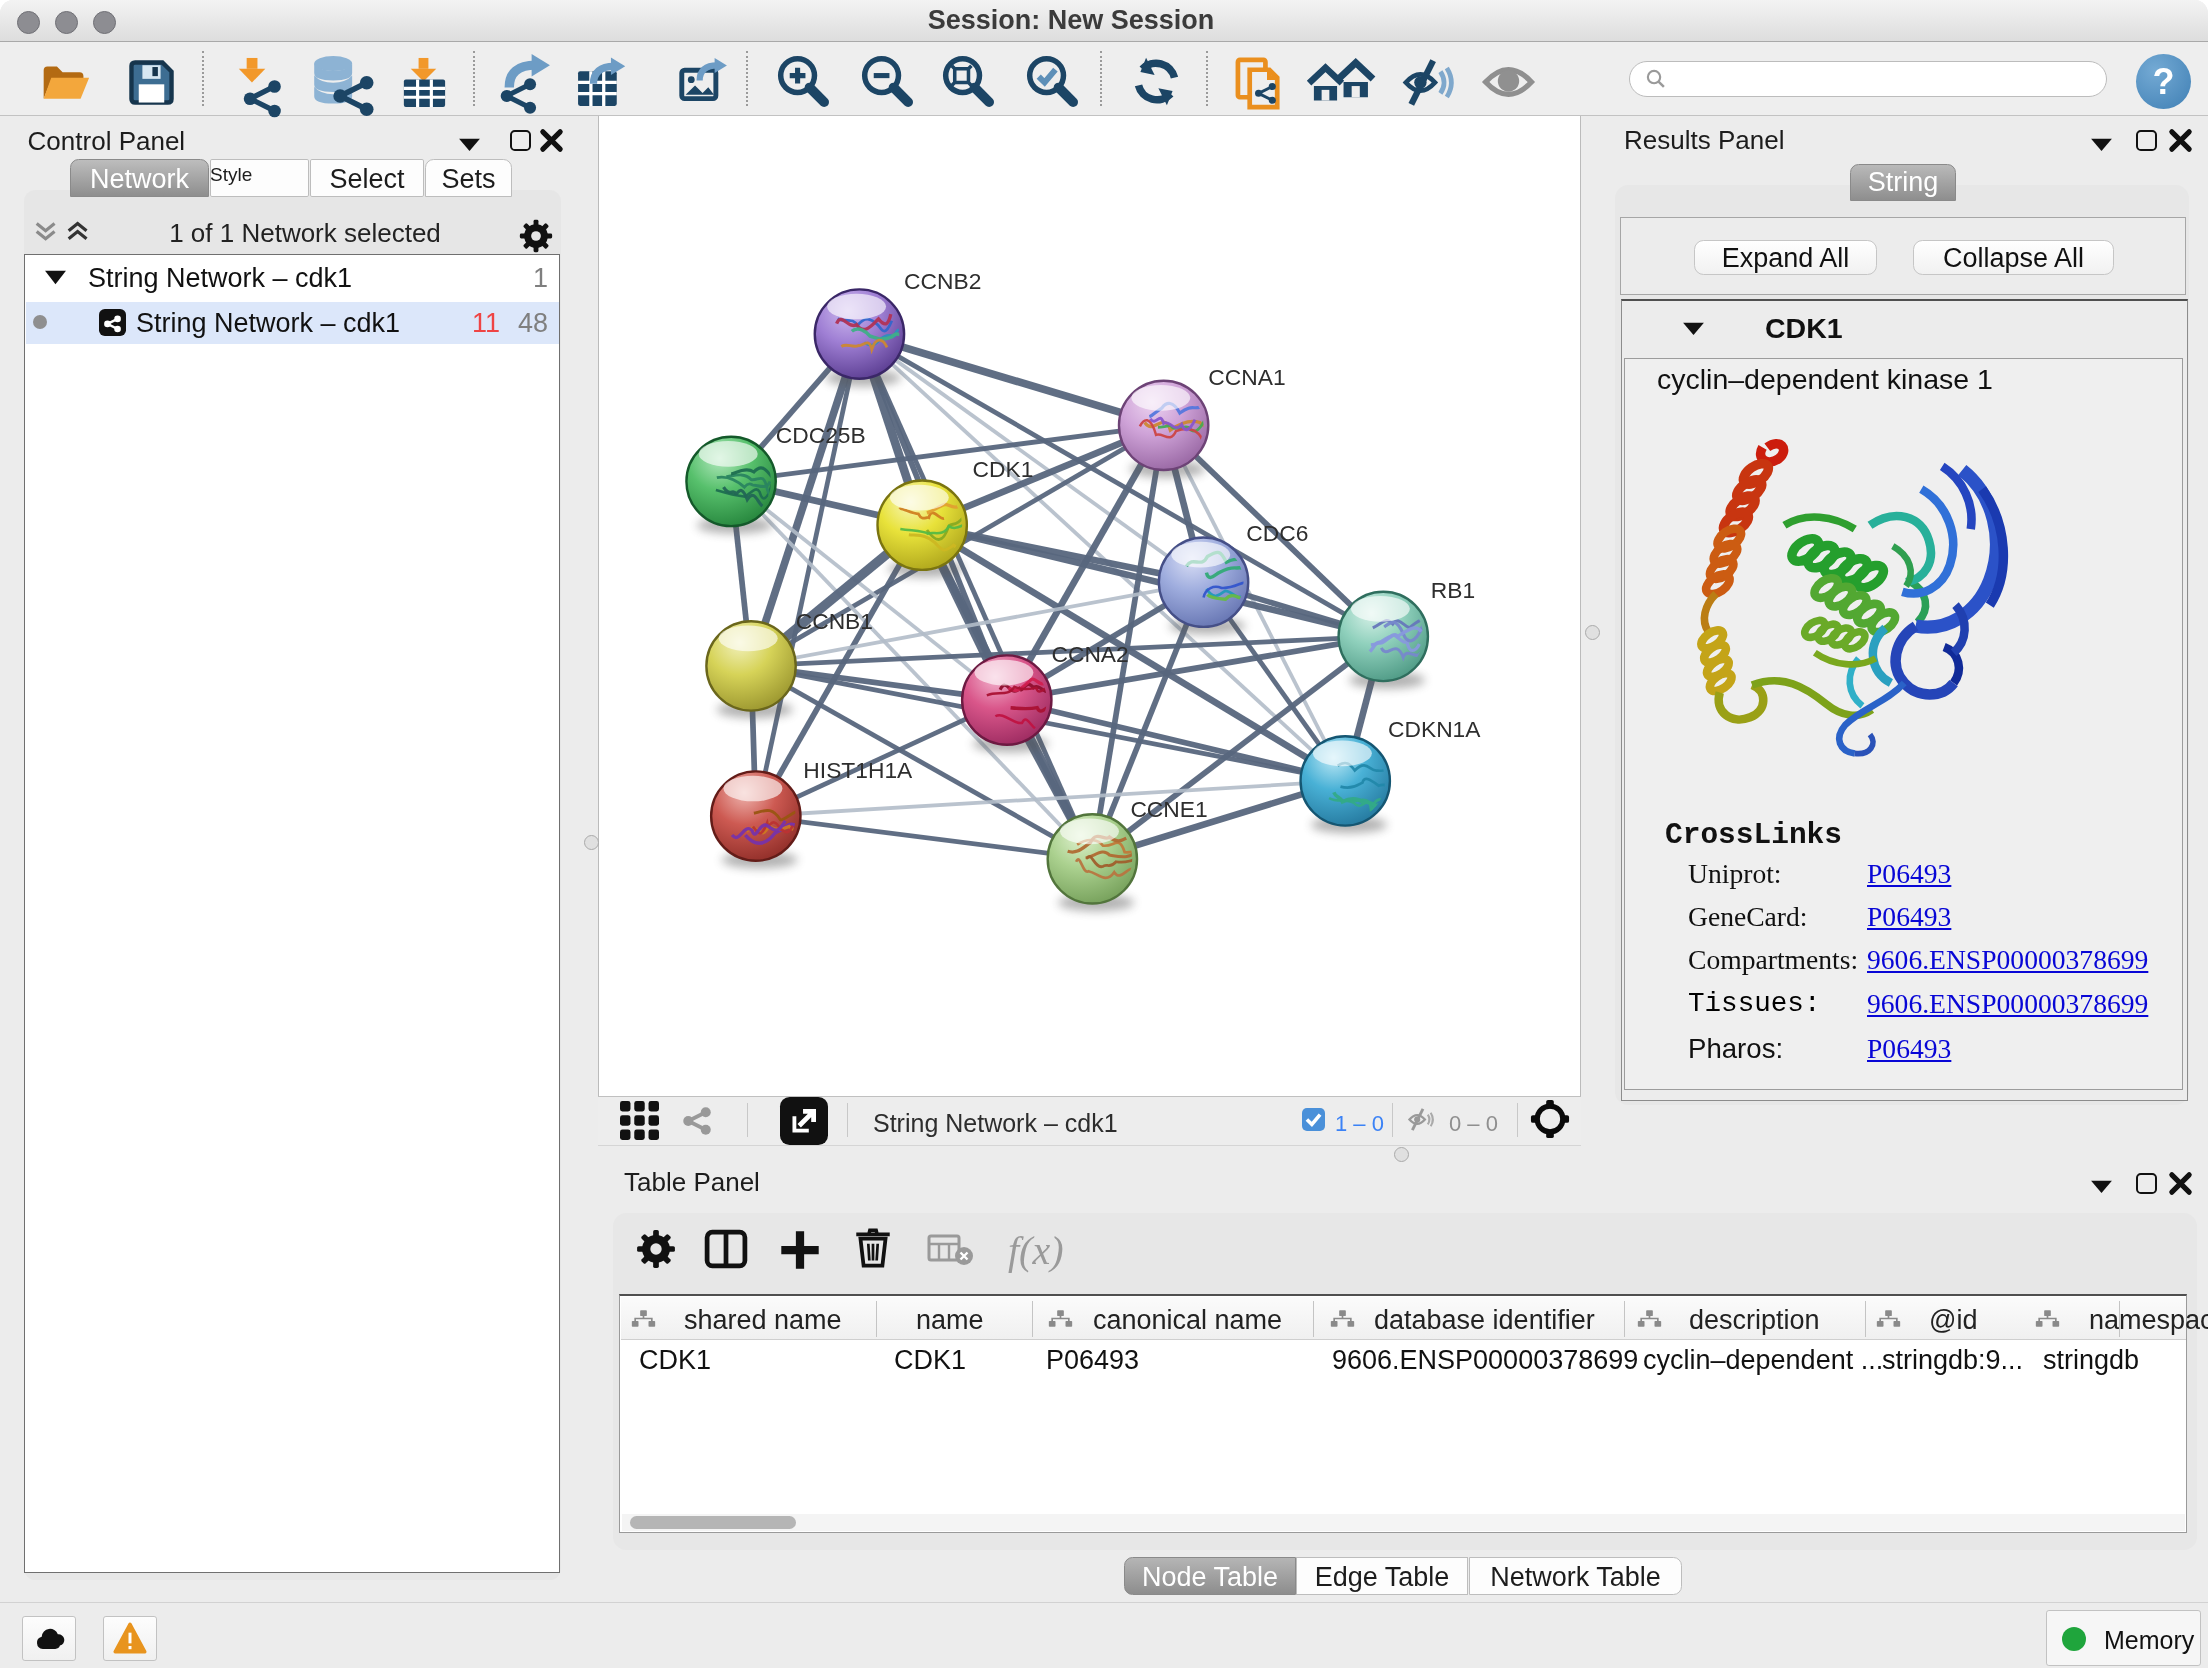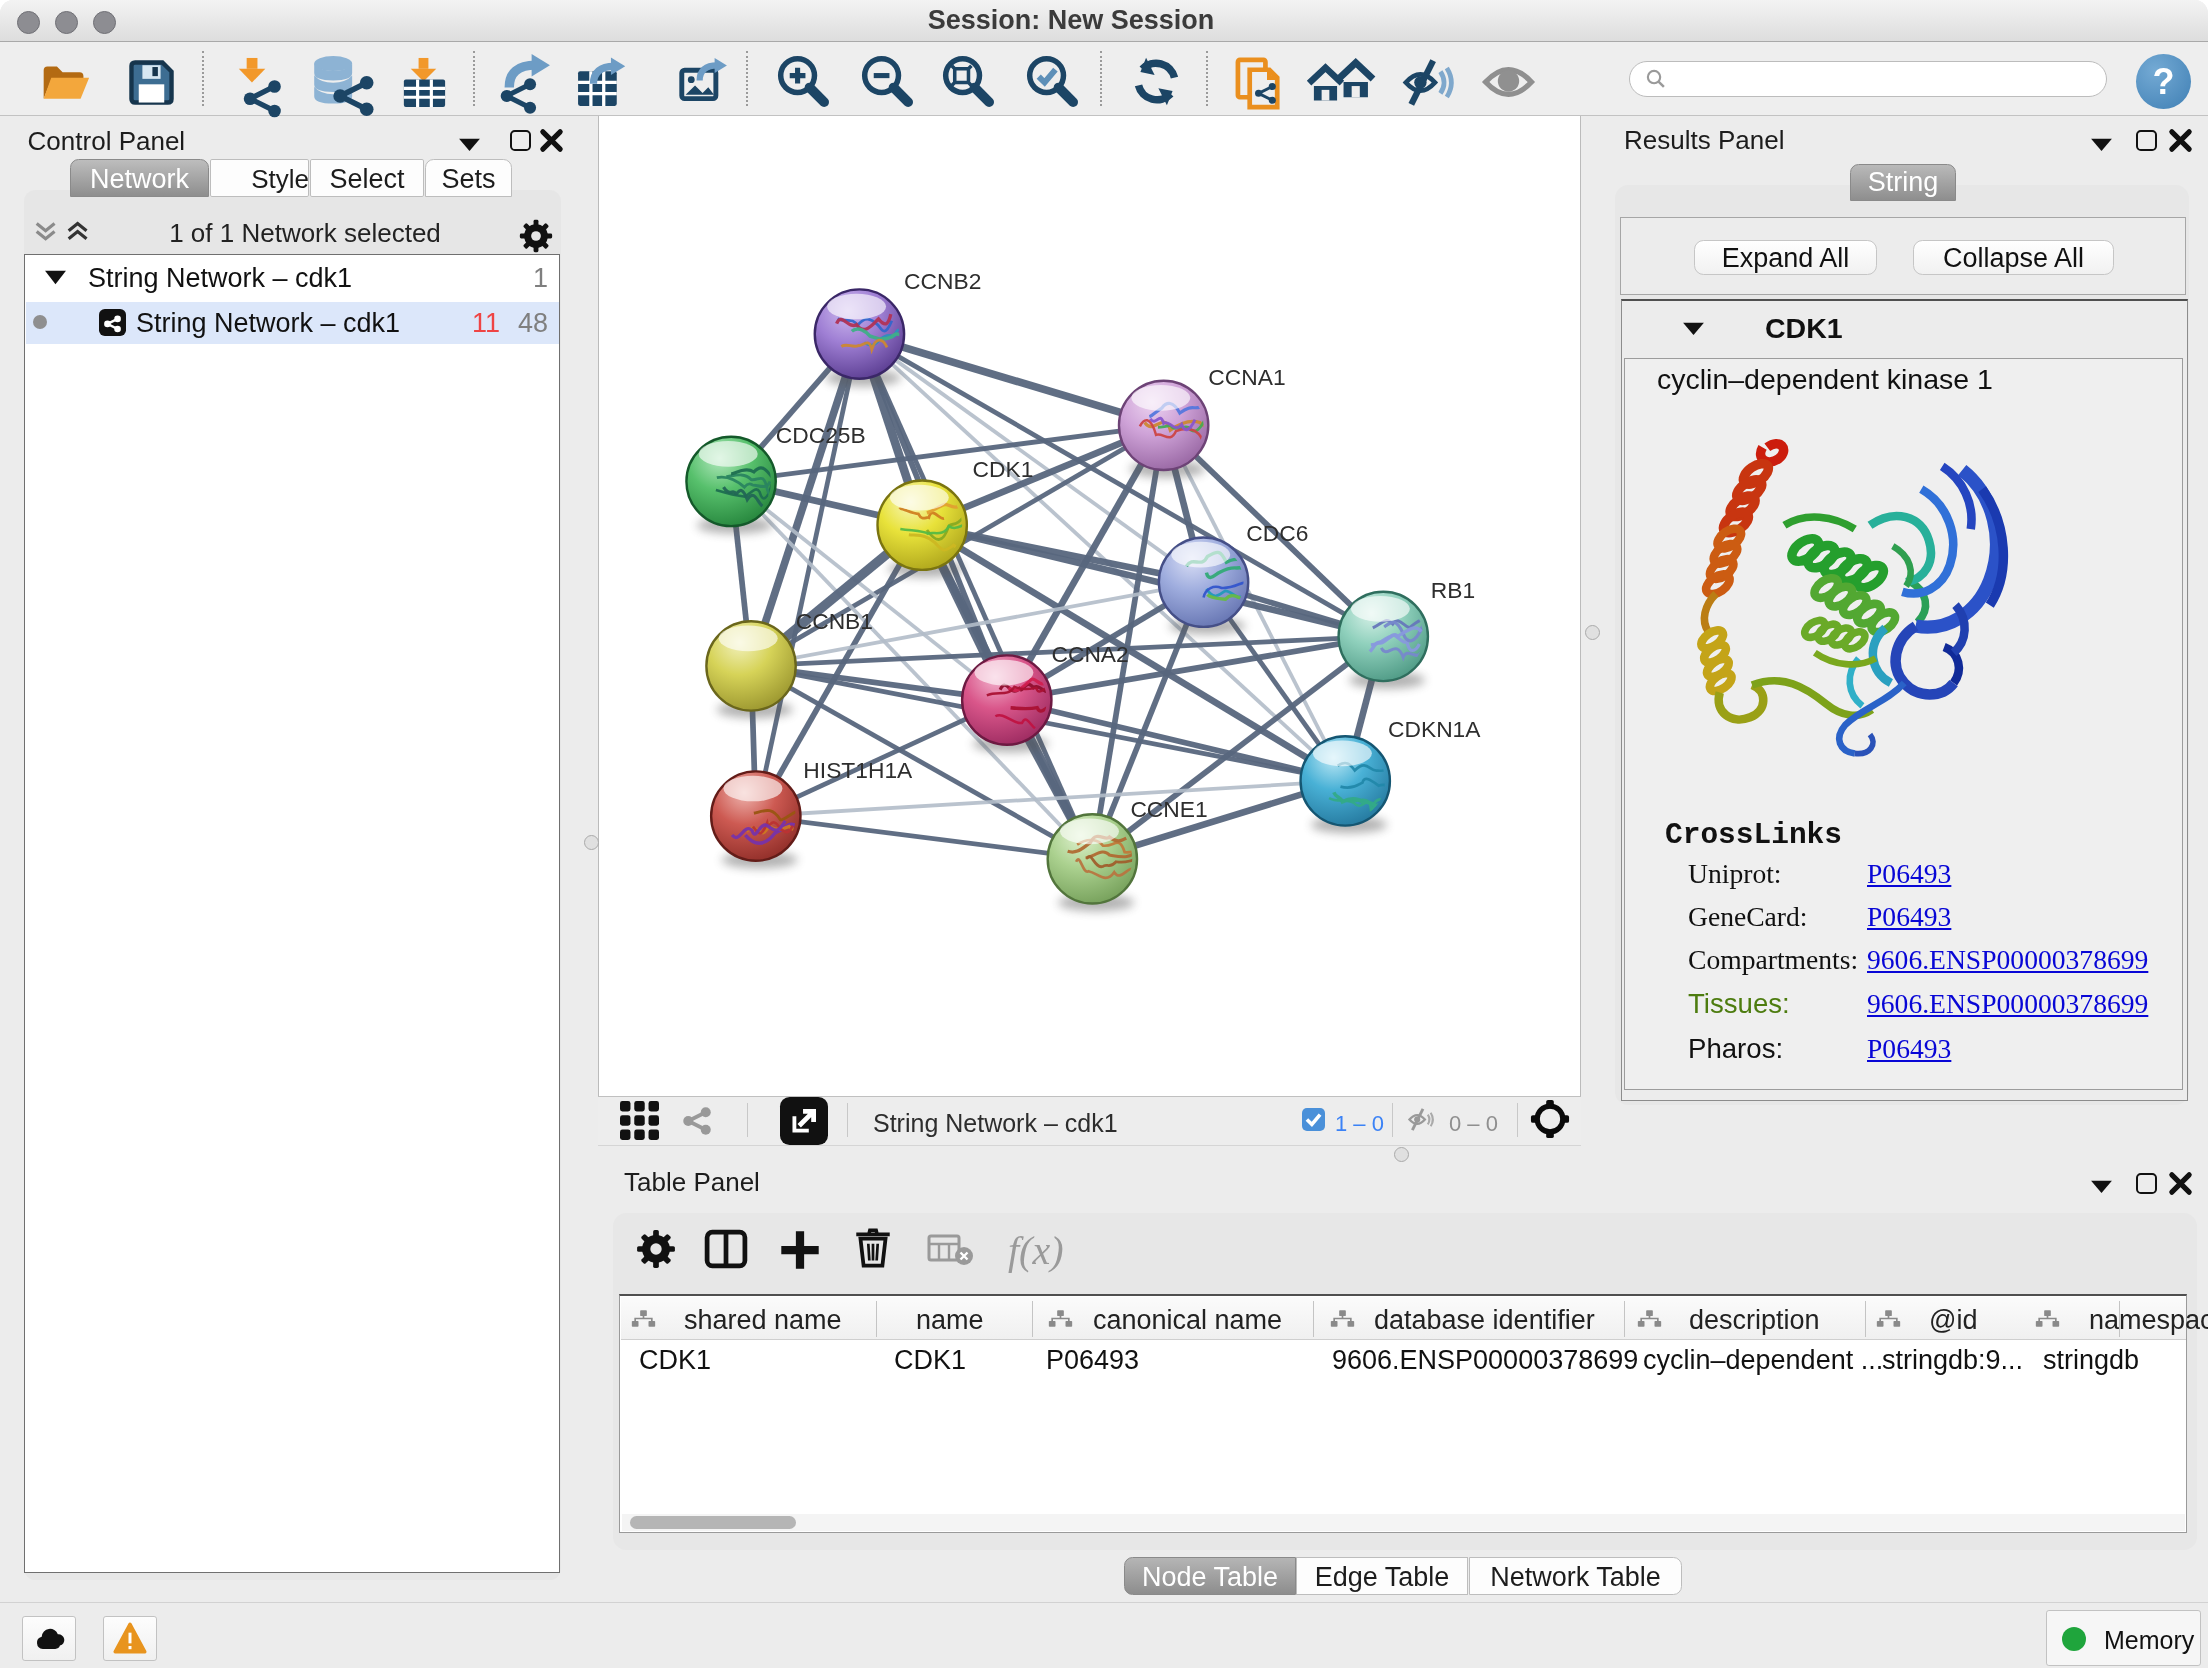--- a/index.html
+++ b/index.html
@@ -164,21 +164,21 @@
   </svg>
 <div class="a" style="left:510px;top:130px;width:21px;height:21px;border:2.9px solid #111;border-radius:4.8px;box-sizing:border-box"></div>
 <svg class="a" style="left:539px;top:128px" width="25" height="25" viewBox="0 0 26 26">
     <path d="M4 4 L22 22 M22 4 L4 22" stroke="#111" stroke-width="5.4" stroke-linecap="round"></path>
   </svg>
 <div class="a" style="left:24px;top:190px;width:537px;height:1390px;background:#e6e6e6;border-radius:11.4px"></div>
 
 <div class="a" style="left:70px;top:159px;width:139px;height:38px;background:linear-gradient(#bdbdbd,#8e8e8e);border:1px solid #8a8a8a;border-radius:8.6px 8.6px 0 0;box-sizing:border-box"></div>
 <div class="t" style="left:70px;top:164px;width:139px;text-align:center;font-size:27px;color:#fff">Network</div>
 <div class="a" style="left:210px;top:159px;width:99px;height:38px;background:#fdfdfd;border:1px solid #bdbdbd;border-radius:1.9px;box-sizing:border-box"></div>
-<div class="t" style="left:210px;top:164px;width:99px;text-align:right;font-size:26px">Style</div>
+<div class="t" style="left:210px;top:164px;width:99px;text-align:left;font-size:19px">Style</div>
 <div class="a" style="left:310px;top:159px;width:114px;height:38px;background:#fdfdfd;border:1px solid #bdbdbd;border-radius:1.9px;box-sizing:border-box"></div>
 <div class="t" style="left:310px;top:164px;width:114px;text-align:center;font-size:27px">Select</div>
 <div class="a" style="left:425px;top:159px;width:87px;height:38px;background:#fdfdfd;border:1px solid #bdbdbd;border-radius:8.6px 8.6px 0 0;box-sizing:border-box"></div>
 <div class="t" style="left:425px;top:164px;width:87px;text-align:center;font-size:27px">Sets</div>
 <div class="t" style="left:48px;top:218px;width:514px;text-align:center;font-size:26px;color:#222">1 of 1 Network selected</div>
 <svg class="a" style="left:34px;top:220px" width="25" height="25" viewBox="0 0 28 28">
     <path d="M3 4 L13 12 L23 4 M3 13 L13 21 L23 13" stroke="#8a8a8a" stroke-width="3.6" fill="none"></path>
   </svg>
 <svg class="a" style="left:66px;top:220px" width="25" height="25" viewBox="0 0 28 28">
     <path d="M3 12 L13 4 L23 12 M3 21 L13 13 L23 21" stroke="#333" stroke-width="3.6" fill="none"></path>
@@ -597,21 +597,21 @@
     <path d="M232 118 C 250 128, 256 146, 246 160" fill="none" stroke="#2f9f4f" stroke-width="7"></path>
     <path d="M298 180 C 312 196, 310 218, 296 230" fill="none" stroke="#2040b0" stroke-width="9"></path>
   </svg>
 <div class="t" style="left:1665px;top:818px;font-family:Liberation Mono, monospace;font-size:29.5px;font-weight:700;color:#111">CrossLinks</div>
 <div class="t" style="left:1688px;top:858px;font-family:'Liberation Serif',serif;font-size:27.6px;color:#111">Uniprot:</div>
 <div class="t" style="left:1867px;top:858px;font-family:'Liberation Serif',serif;font-size:27.6px;color:#0806d6;text-decoration:underline">P06493</div>
 <div class="t" style="left:1688px;top:901px;font-family:'Liberation Serif',serif;font-size:27.6px;color:#111">GeneCard:</div>
 <div class="t" style="left:1867px;top:901px;font-family:'Liberation Serif',serif;font-size:27.6px;color:#0806d6;text-decoration:underline">P06493</div>
 <div class="t" style="left:1688px;top:944px;font-family:'Liberation Serif',serif;font-size:27.6px;color:#111">Compartments:</div>
 <div class="t" style="left:1867px;top:944px;font-family:'Liberation Serif',serif;font-size:27.6px;color:#0806d6;text-decoration:underline">9606.ENSP00000378699</div>
-<div class="t" style="left:1688px;top:988px;font-family:Liberation Sans, sans-serif;font-size:27.6px;color:#4d7c0f">Tissues:</div>
+<div class="t" style="left:1688px;top:988px;font-family:Liberation Mono, monospace;font-size:27.6px;color:#000000">Tissues:</div>
 <div class="t" style="left:1867px;top:988px;font-family:'Liberation Serif',serif;font-size:27.6px;color:#0806d6;text-decoration:underline">9606.ENSP00000378699</div>
 <div class="t" style="left:1688px;top:1033px;font-family:Liberation Sans, sans-serif;font-size:27.6px;color:#111">Pharos:</div>
 <div class="t" style="left:1867px;top:1033px;font-family:'Liberation Serif',serif;font-size:27.6px;color:#0806d6;text-decoration:underline">P06493</div>
 <div class="t" style="left:624px;top:1167px;font-size:26px">Table Panel</div>
 <svg class="a" style="left:2089px;top:1178px" width="25" height="17" viewBox="0 0 26 18">
     <path d="M2 3 L24 3 L13 16 Z" fill="#111"></path>
   </svg>
 <div class="a" style="left:2136px;top:1173px;width:21px;height:21px;border:2.9px solid #111;border-radius:4.8px;box-sizing:border-box"></div>
 <svg class="a" style="left:2168px;top:1171px" width="25" height="25" viewBox="0 0 26 26">
     <path d="M4 4 L22 22 M22 4 L4 22" stroke="#111" stroke-width="5.4" stroke-linecap="round"></path>

